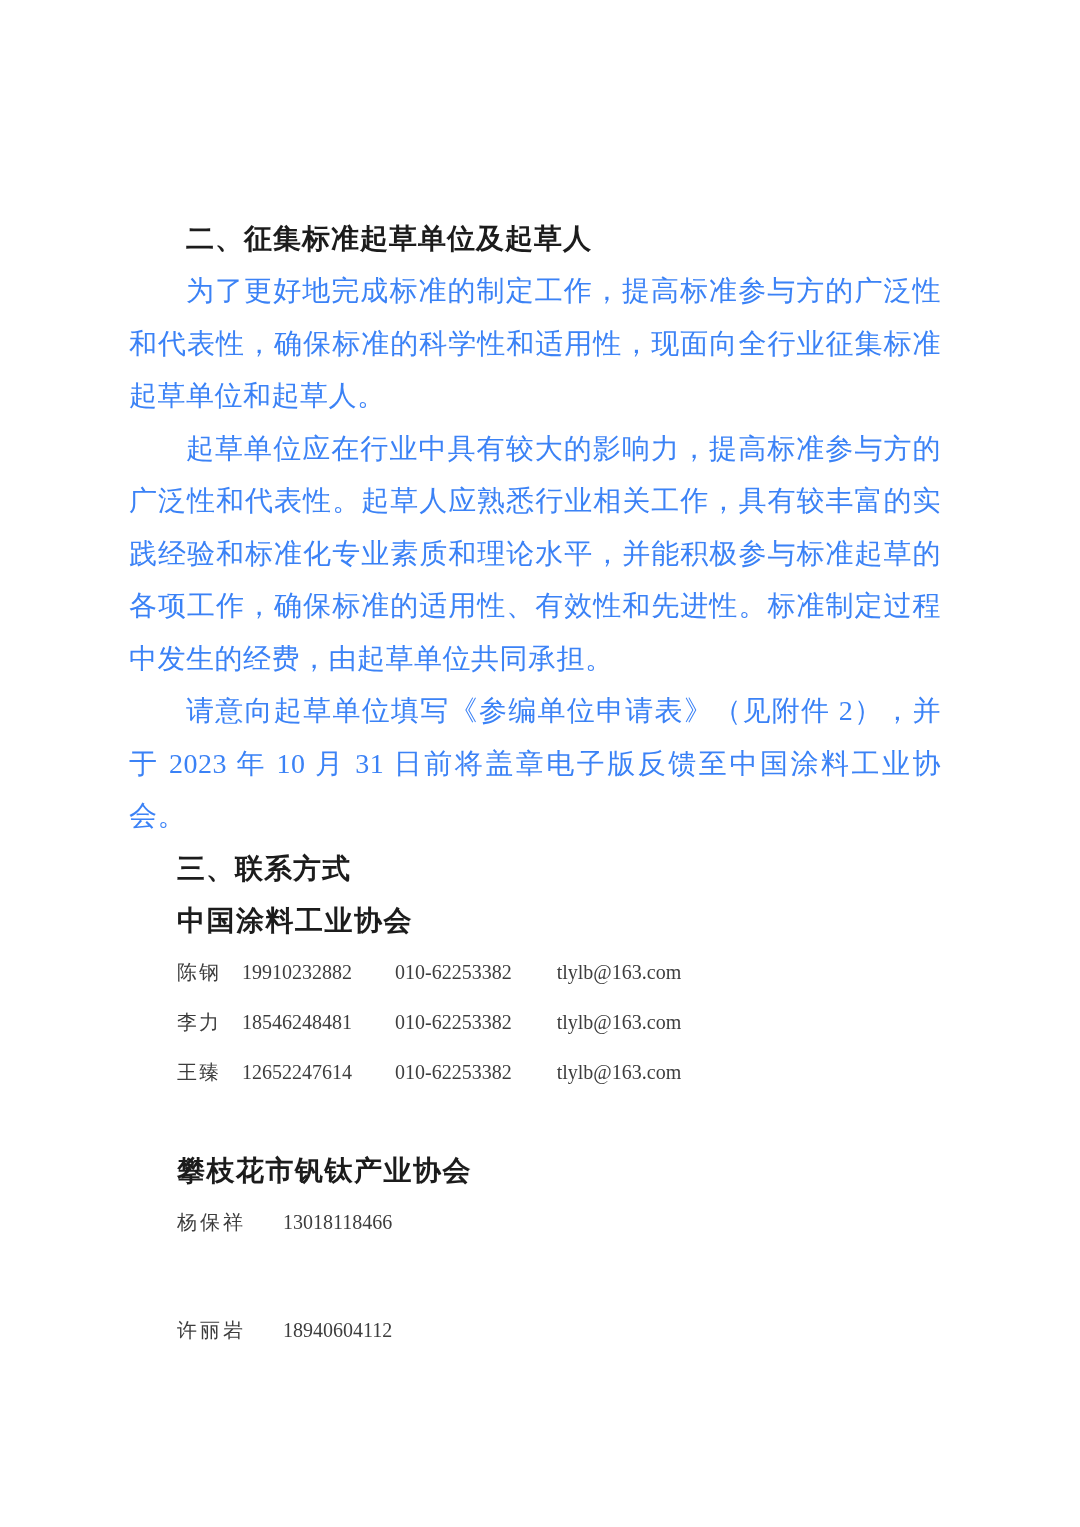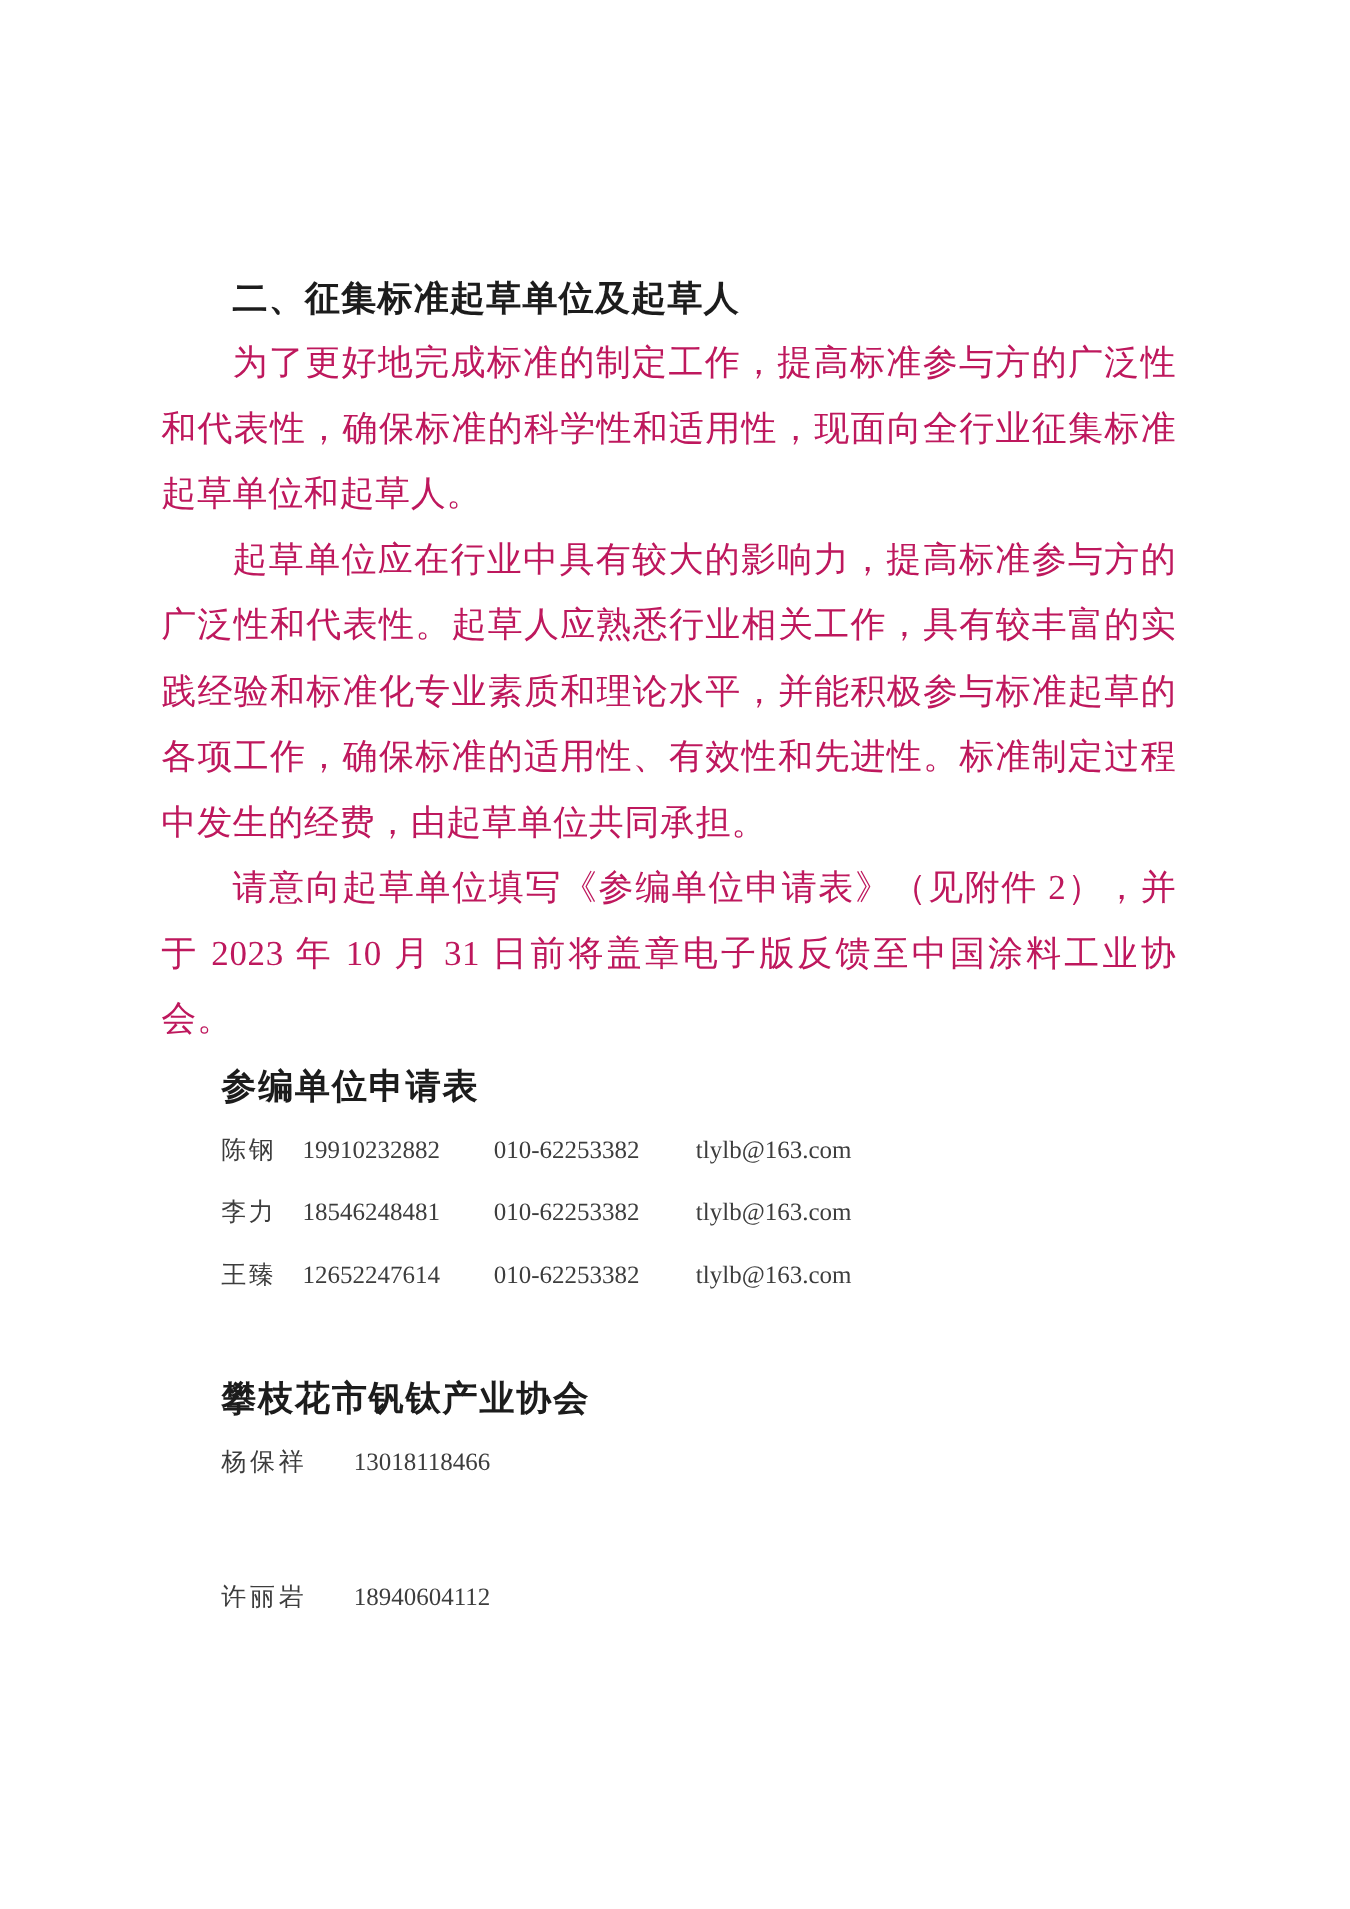--- a/index.html
+++ b/index.html
@@ -32,21 +32,21 @@
     letter-spacing: 1px;
     font-family: "Liberation Sans", "DejaVu Sans", sans-serif;
   }
   .body-para {
     margin: 0;
     font-size: 28px;
     line-height: 52.5px;
     text-align: justify;
     text-indent: 57px;
     letter-spacing: 0.5px;
-    color: #be185d;
+    color: #3b82f6;
   }
   .org-block {
     margin: 0;
   }
   .org-name {
     font-size: 28px;
     font-weight: 700;
     color: #1c1c1c;
     line-height: 52px;
     padding-left: 48px;
@@ -89,23 +89,24 @@
   <div class="content">
 
     <h2 class="sec-heading">二、征集标准起草单位及起草人</h2>
 
     <p class="body-para">为了更好地完成标准的制定工作，提高标准参与方的广泛性和代表性，确保标准的科学性和适用性，现面向全行业征集标准起草单位和起草人。</p>
 
     <p class="body-para">起草单位应在行业中具有较大的影响力，提高标准参与方的广泛性和代表性。起草人应熟悉行业相关工作，具有较丰富的实践经验和标准化专业素质和理论水平，并能积极参与标准起草的各项工作，确保标准的适用性、有效性和先进性。标准制定过程中发生的经费，由起草单位共同承担。</p>
 
     <p class="body-para">请意向起草单位填写《参编单位申请表》（见附件 2），并于 2023 年 10 月 31 日前将盖章电子版反馈至中国涂料工业协会。</p>
 
+    <h2 class="sec-heading" style="padding-left:48px;">三、联系方式</h2>
 
     <div class="org-block">
-      <div class="org-name">参编单位申请表</div>
+      <div class="org-name">中国涂料工业协会</div>
 
       <div class="contact-row">
         <span class="person">陈钢</span>
         <span class="mobile">19910232882</span>
         <span class="phone">010-62253382</span>
         <span class="email">tlylb@163.com</span>
       </div>
 
       <div class="contact-row">
         <span class="person">李力</span>

